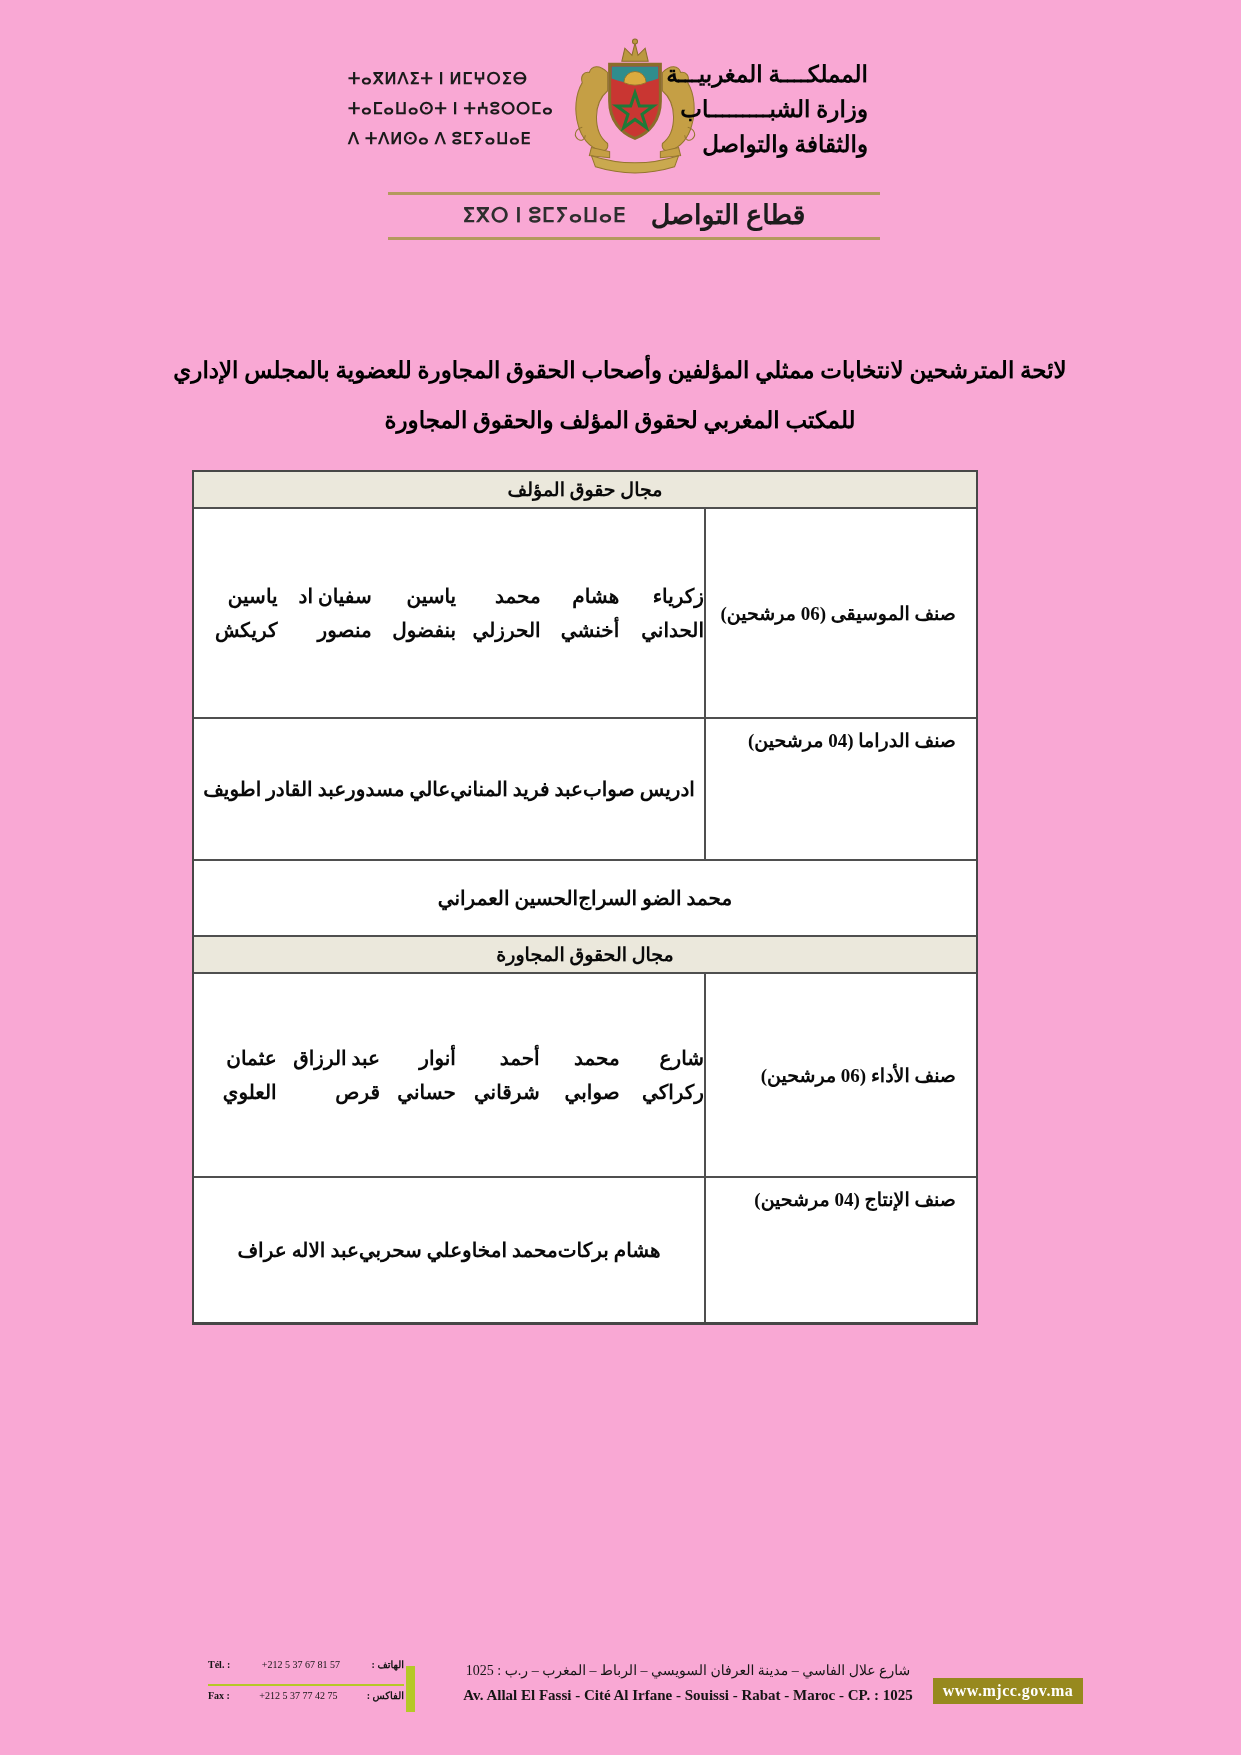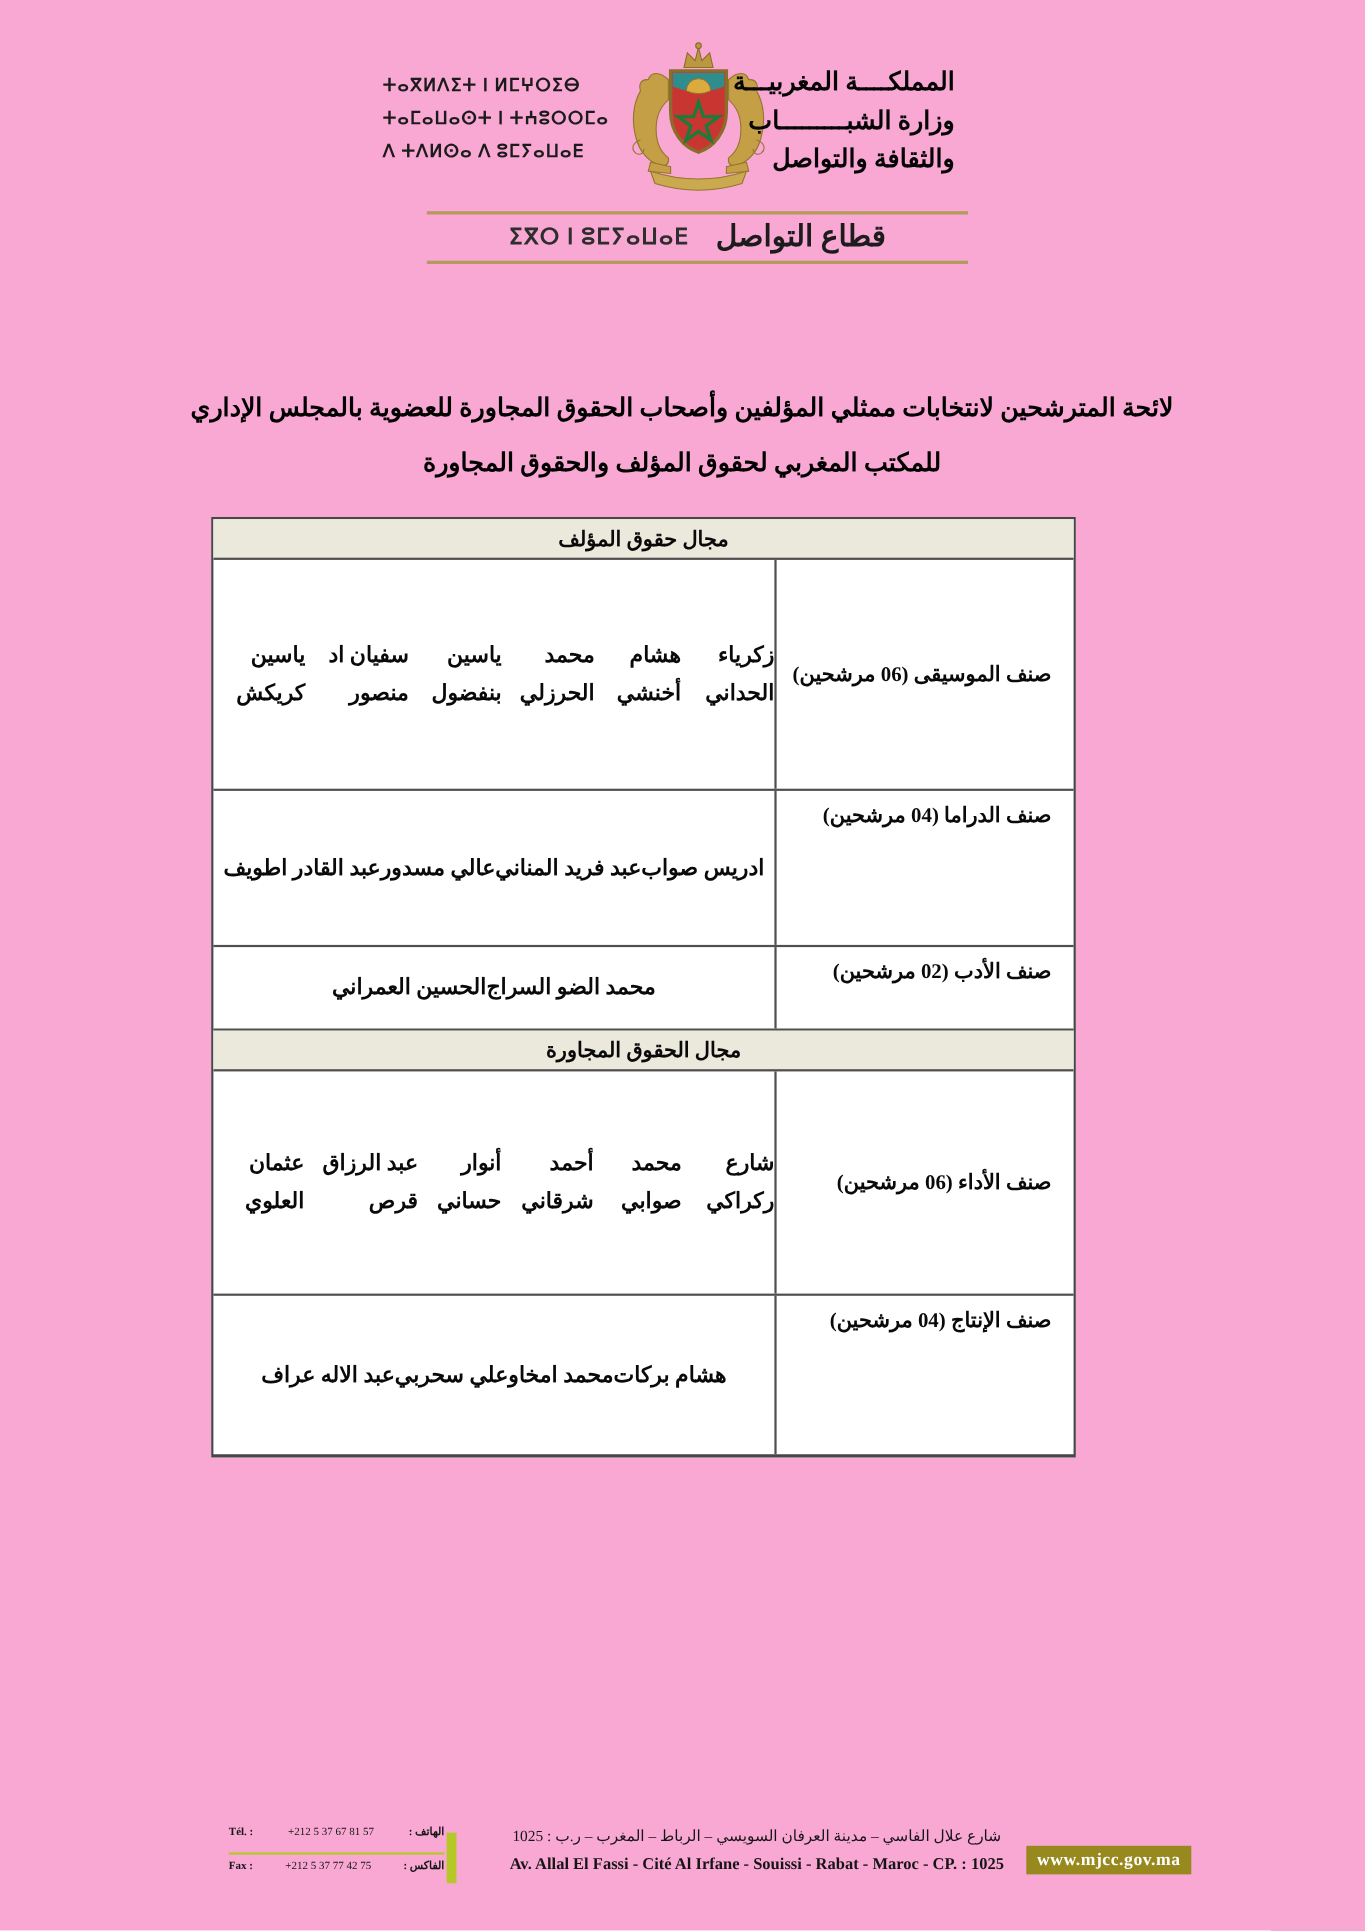--- a/index.html
+++ b/index.html
@@ -165,21 +165,20 @@
       <div class="cell-cat">صنف الدراما (04 مرشحين)</div>
       <div class="cell-names">
         <div class="name">ادريس صواب</div>
         <div class="name">عبد فريد المناني</div>
         <div class="name">عالي مسدور</div>
         <div class="name">عبد القادر اطويف</div>
       </div>
     </div>
 
     <div class="t-row" style="height:74px">
-      <div class="cell-cat">صنف الأدب (02 مرشحين)</div>
       <div class="cell-names">
         <div class="name">محمد الضو السراج</div>
         <div class="name">الحسين العمراني</div>
       </div>
     </div>
 
     <div class="t-header">مجال الحقوق المجاورة</div>
 
     <div class="t-row" style="height:202px">
       <div class="cell-cat v-center">صنف الأداء (06 مرشحين)</div>

